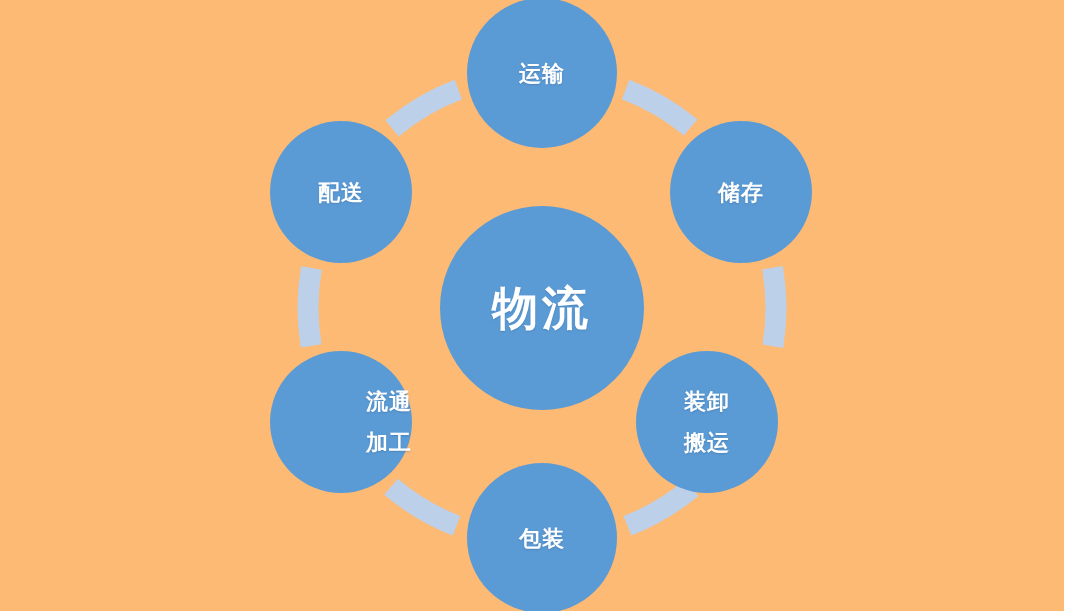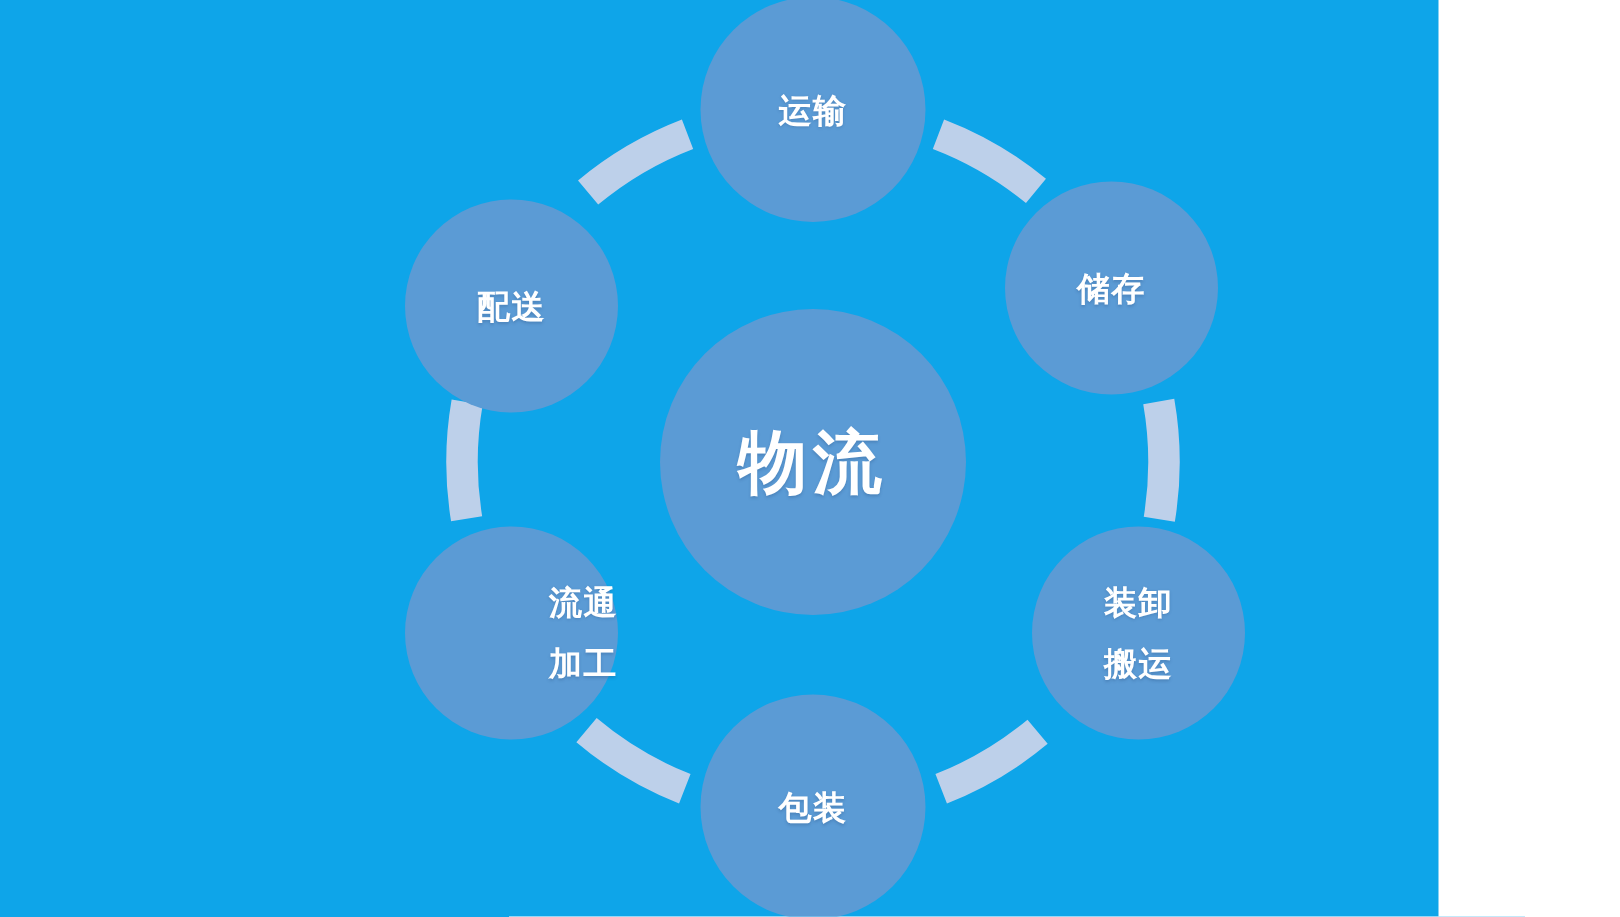--- a/index.html
+++ b/index.html
@@ -9,23 +9,23 @@
     background: #ffffff;
   }
   body {
     width: 1080px;
     height: 611px;
     overflow: hidden;
     font-family: "Liberation Sans", "DejaVu Sans", sans-serif;
   }
   #diagram-stage {
     position: relative;
-    width: 959px;
+    width: 1064px;
     height: 611px;
-    background: #0ea5e9;
+    background: #fdba74;
   }
   #ring-svg {
     position: absolute;
     left: 0;
     top: 0;
     width: 1080px;
     height: 611px;
   }
   .node {
     position: absolute;
@@ -75,35 +75,35 @@
   </svg>
 
   <div class="node node-outer" style="left:467px; top:-2px; width:150px; height:150px;">
     <span class="node-line">运输</span>
   </div>
 
   <div class="node node-outer" style="left:670px; top:121px; width:142px; height:142px;">
     <span class="node-line">储存</span>
   </div>
 
-  <div class="node node-outer two-line" style="left:688px; top:351px; width:142px; height:142px;">
+  <div class="node node-outer two-line" style="left:636px; top:351px; width:142px; height:142px;">
     <span class="node-line">装卸</span>
     <span class="node-line">搬运</span>
   </div>
 
   <div class="node node-outer" style="left:467px; top:463px; width:150px; height:150px;">
     <span class="node-line">包装</span>
   </div>
 
   <div class="node node-outer two-line" style="left:270px; top:351px; width:142px; height:142px;align-items:flex-end;">
     <span class="node-line">流通</span>
     <span class="node-line">加工</span>
   </div>
 
-  <div class="node node-outer" style="left:270px; top:133px; width:142px; height:142px;">
+  <div class="node node-outer" style="left:270px; top:121px; width:142px; height:142px;">
     <span class="node-line">配送</span>
   </div>
 
   <div class="node node-center" style="left:440px; top:206px; width:204px; height:204px;">
     <span class="node-line">物流</span>
   </div>
 
 </div>
 
 </body></html>

